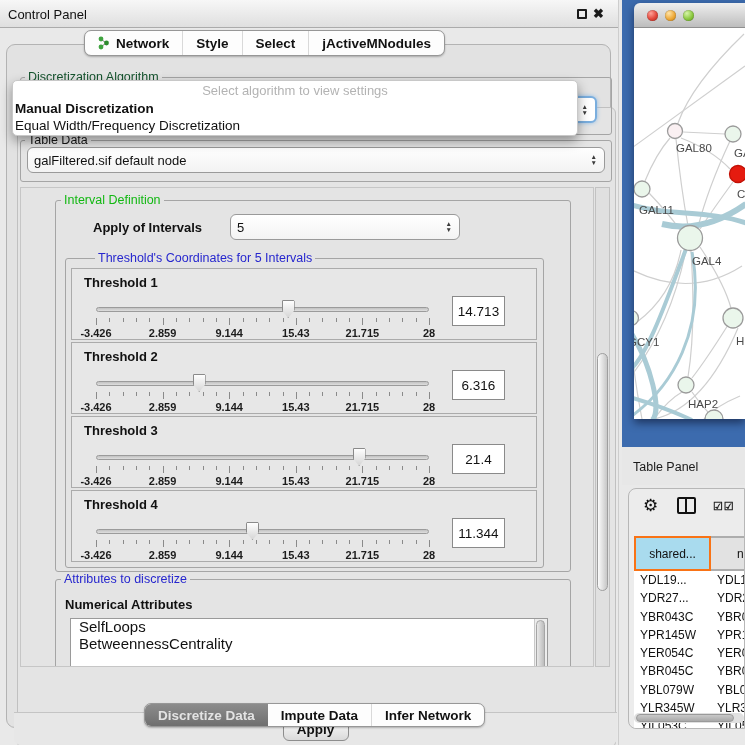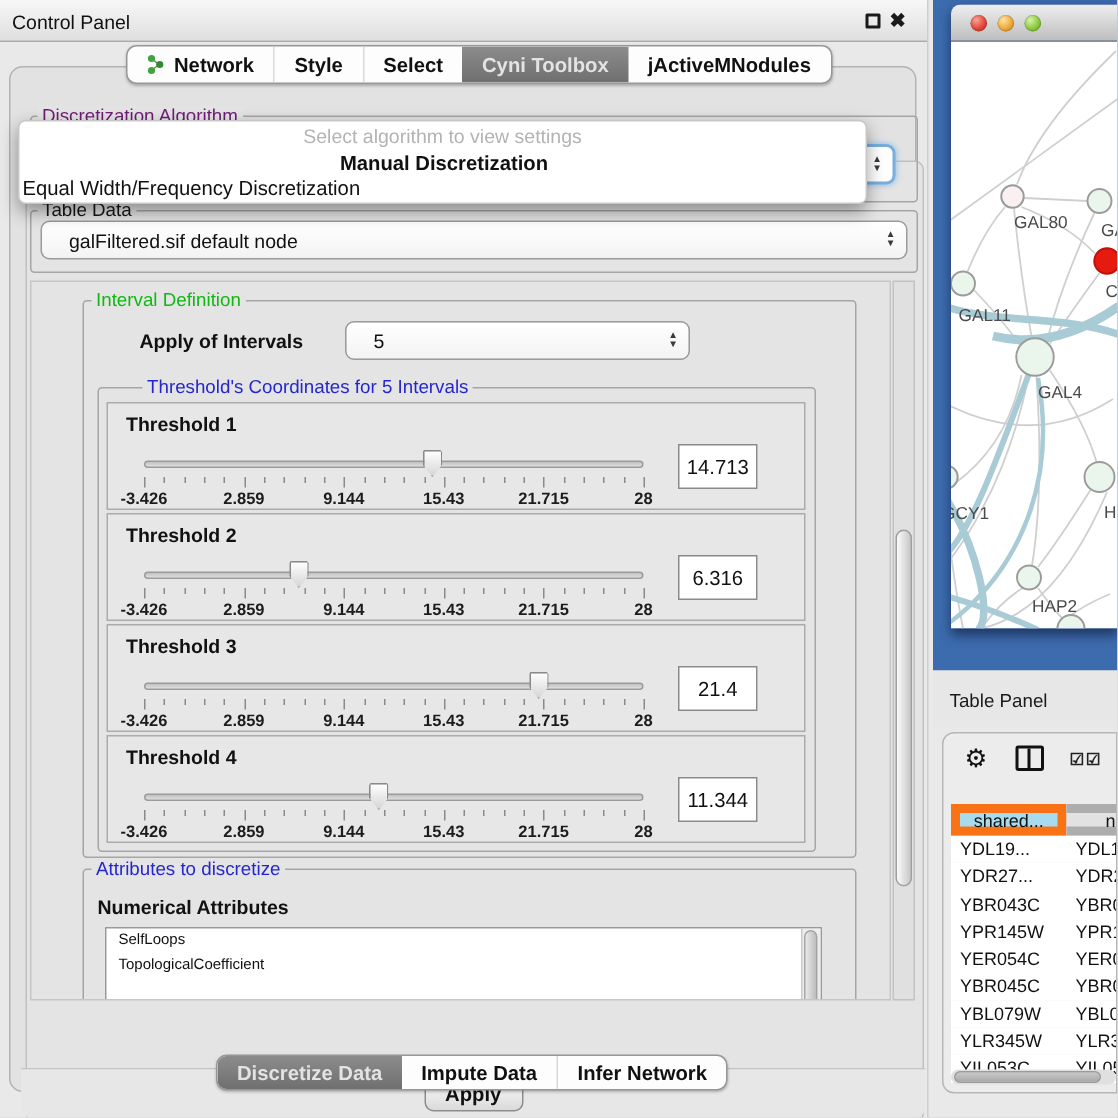--- a/index.html
+++ b/index.html
@@ -26,36 +26,36 @@
   .top-tabs { left:84px; top:30px; height:26px; }
   .bottom-tabs { left:144px; top:703px; height:24px; }
   .tab-seg { display:flex; align-items:center; gap:6px; padding:0 13px;
     font-size:13.5px; font-weight:bold; color:#111; border-left:1px solid #D9D9D9; white-space:nowrap; }
   .tab-seg:first-child { border-left:none; }
   .tab-seg.selected { background:linear-gradient(#8C8C8C,#6F6F6F); color:#E3E3E3; border-left:none; }
   .tab-seg.selected + .tab-seg { border-left:none; }
 
   .groupbox { position:absolute; border:1px solid #A5A5A5; border-radius:3px; }
   .group-label { position:absolute; font-size:12.5px; line-height:12px; background:#E4E4E4; padding:0 3px; z-index:2; }
-  .lbl-gray { color:#701a75; }
+  .lbl-gray { color:#14532d; }
   .lbl-green { color:#12B812; }
   .lbl-blue { color:#2626CE; }
 
   .combo { position:absolute; background:linear-gradient(#FFFFFF,#F3F3F3); border:1px solid #9A9A9A;
-    border-radius:6px; font-size:13px; display:flex; align-items:center; padding-left:18px; }
+    border-radius:6px; font-size:13px; display:flex; align-items:center; padding-left:6px; }
   .combo .stepper { position:absolute; right:7px; top:50%; transform:translateY(-50%);
     font-size:6.5px; line-height:6px; color:#3a3a3a; text-align:center; }
   .combo-focused { position:absolute; background:#FFF; border:2px solid #7AAEDE; border-radius:6px;
     box-shadow:0 0 4px #8FBCE6; }
 
   .popup { position:absolute; left:12px; top:80px; width:566px; height:56px; background:#FFFFFF;
     border:1px solid #C8C8C8; border-radius:5px; box-shadow:0 5px 12px rgba(0,0,0,.38); z-index:10; padding-top:2px; }
   .popup-prompt { text-align:center; color:#B3B3B3; font-size:13px; height:17px; line-height:16px; }
   .popup-opt { font-size:13.5px; height:17px; line-height:17px; padding-left:2px; white-space:nowrap; }
-  .popup-opt.first { font-weight:bold;text-align:center; }
+  .popup-opt.first { font-weight:bold; }
 
   .viewport { position:absolute; left:13px; top:186px; width:574px; height:480px; overflow:hidden;
     border:1px solid #C6C6C6; background:#E4E4E4; }
   .vscroll { position:absolute; left:588px; top:186px; width:15px; height:480px;
     background:#E0E0E0; border:1px solid #C2C2C2; }
   .vscroll .thumb { position:absolute; left:1px; top:165px; width:11px; height:238px; border-radius:6px;
     background:linear-gradient(90deg,#FBFBFB,#C7C7C7); border:1px solid #9E9E9E; }
 
   .bold-label { position:absolute; font-weight:bold; font-size:13px; }
 
@@ -67,21 +67,21 @@
     background:linear-gradient(#FEFEFE,#D6D6D6); border:1px solid #8A8A8A;
     clip-path:polygon(8% 0,92% 0,100% 8%,100% 55%,50% 100%,0 55%,0 8%); }
   .th-ticks { position:absolute; left:24px; top:49px; width:333px; height:8px; }
   .th-ticks i { position:absolute; width:1px; background:#8A8A8A; top:0; }
   .th-scale { position:absolute; left:24px; top:58px; width:333px; height:11px; }
   .th-scale span { position:absolute; transform:translateX(-50%); font-size:11px; font-weight:bold; color:#1c1c1c; }
   .th-value { position:absolute; left:380px; top:27px; width:53px; height:30px; background:#FFF;
     border:1px solid #8A8A8A; display:flex; align-items:center; justify-content:center; font-size:13.5px; }
 
   .attr-list { position:absolute; background:#FFF; border:1px solid #9A9A9A; overflow:hidden; }
-  .attr-list .row { font-size:10px; height:16.5px; line-height:16.5px; padding-left:8px; }
+  .attr-list .row { font-size:15px; height:16.5px; line-height:16.5px; padding-left:8px; }
   .attr-list .sb { position:absolute; right:0; top:0; width:13px; height:100%;
     background:#EDEDED; border-left:1px solid #C9C9C9; }
   .attr-list .sb .thumb { position:absolute; left:1px; top:1px; width:9px; height:95%; border-radius:5px;
     background:linear-gradient(90deg,#E9E9E9,#BDBDBD); border:1px solid #A5A5A5; }
 
   .apply-row { position:absolute; left:7px; top:667px; width:603px; height:33px;
     background:#E7E7E7; border-top:1px solid #C4C4C4; border-radius:0 0 7px 7px; }
   .apply-btn { position:absolute; left:50%; transform:translateX(-50%); top:4px; width:66px; height:24px;
     background:linear-gradient(#FFFFFF,#DADADA); border:1px solid #8D8D8D; border-radius:6px;
     font-size:13.5px; font-weight:bold; display:flex; align-items:center; justify-content:center; }
@@ -102,21 +102,21 @@
   .tp-bar { position:absolute; left:622px; top:447px; width:123px; height:38px; background:#E7E7E7; }
   .tp-bar .title { position:absolute; left:11px; top:13px; font-size:12.5px; color:#1a1a1a; }
   .tp-panel { position:absolute; left:628px; top:488px; width:117px; height:241px;
     background:#ECECEC; border:1px solid #B7B7B7; border-radius:8px 0 0 8px; overflow:hidden; }
   .gear-icon { position:absolute; left:14px; top:6px; font-size:17px; color:#111; }
   .split-icon { position:absolute; left:48px; top:8px; width:19px; height:17px; border:2px solid #111; border-radius:2px; }
   .split-icon::after { content:""; position:absolute; left:6px; top:0; width:2px; height:13px; background:#111; }
   .check-icons { position:absolute; left:84px; top:11px; font-size:11px; letter-spacing:1px; color:#222; font-weight:bold; }
   .tp-table { position:absolute; left:5px; top:47px; width:180px; }
   .tp-hrow { display:flex; }
-  .tp-hcell { height:21px; font-size:12px; display:flex; align-items:center; border:6px solid #f97316; }
+  .tp-hcell { height:35px; font-size:12px; display:flex; align-items:center; border:2px solid #f97316; }
   .tp-hcell.c1 { width:77px; justify-content:center; background:#A9DBEE; }
   .tp-hcell.c2 { width:95px; padding-left:26px; background:#E2E2E2; border-color:#ADADAD; border-left:none; }
   .tp-row { display:flex; background:#FFF; }
   .tp-cell { height:18.3px; font-size:12px; line-height:18.3px; padding-left:6px; white-space:nowrap; overflow:hidden; }
   .tp-cell.c1 { width:77px; }
   .tp-cell.c2 { width:95px; }
   .tp-hscroll { position:absolute; left:5px; top:224px; width:110px; height:10px; background:#E0E0E0; border-radius:5px; }
   .tp-hscroll .thumb { position:absolute; left:2px; top:1px; width:98px; height:8px; border-radius:4px;
     background:linear-gradient(#C9C9C9,#A9A9A9); border:1px solid #9A9A9A; }
 </style>
@@ -331,21 +331,21 @@
               <div class="th-value">11.344</div>
             </div>
           </div>
 
         <div class="groupbox" style="left:34px;top:391px;width:516px;height:110px;"></div>
         <span class="group-label lbl-blue" style="left:40px;top:385px;">Attributes to discretize</span>
         <span class="bold-label" style="left:44px;top:409px;">Numerical Attributes</span>
         <div class="attr-list" style="left:49px;top:430px;width:478px;height:70px;">
           <div id="attr-rows">
               <div class="row">SelfLoops</div>
-              <div class="row">TopologicalCoefficient</div>
+              <div class="row">BetweennessCentrality</div>
             </div>
           <div class="sb">
               <div class="thumb"></div>
             </div>
         </div>
       </div>
       <div class="vscroll" style="top:142px;">
         <div class="thumb"></div>
       </div>
 
@@ -363,23 +363,20 @@
             <circle cx="3" cy="11" r="2.4" fill="#3FA33F"></circle>
             <circle cx="8.5" cy="7" r="2.4" fill="#2E8B2E"></circle>
           </svg>
           <span>Network</span>
         </div>
         <div class="tab-seg">
           <span>Style</span>
         </div>
         <div class="tab-seg">
           <span>Select</span>
-        </div>
-        <div class="tab-seg selected">
-          <span>Cyni Toolbox</span>
         </div>
         <div class="tab-seg">
           <span>jActiveMNodules</span>
         </div>
       </div>
 
     <div class="popup">
       <div class="popup-prompt">Select algorithm to view settings</div>
       <div class="popup-opt first">Manual Discretization</div>
       <div class="popup-opt">Equal Width/Frequency Discretization</div>

